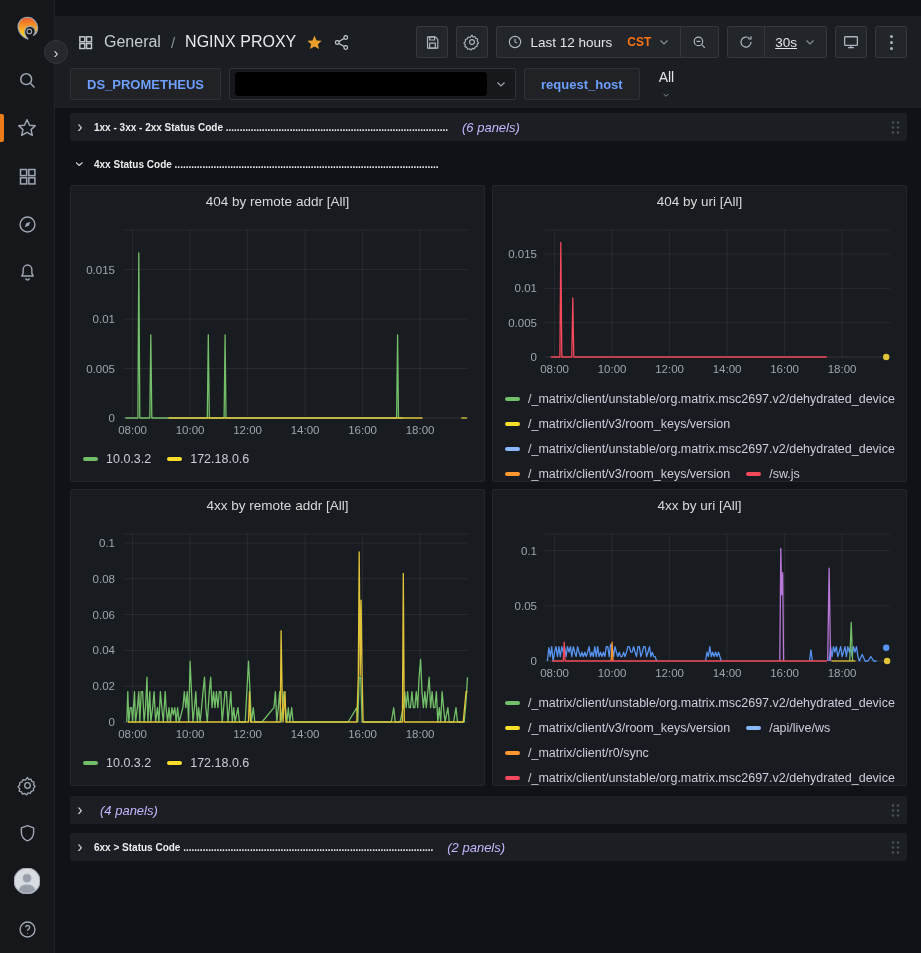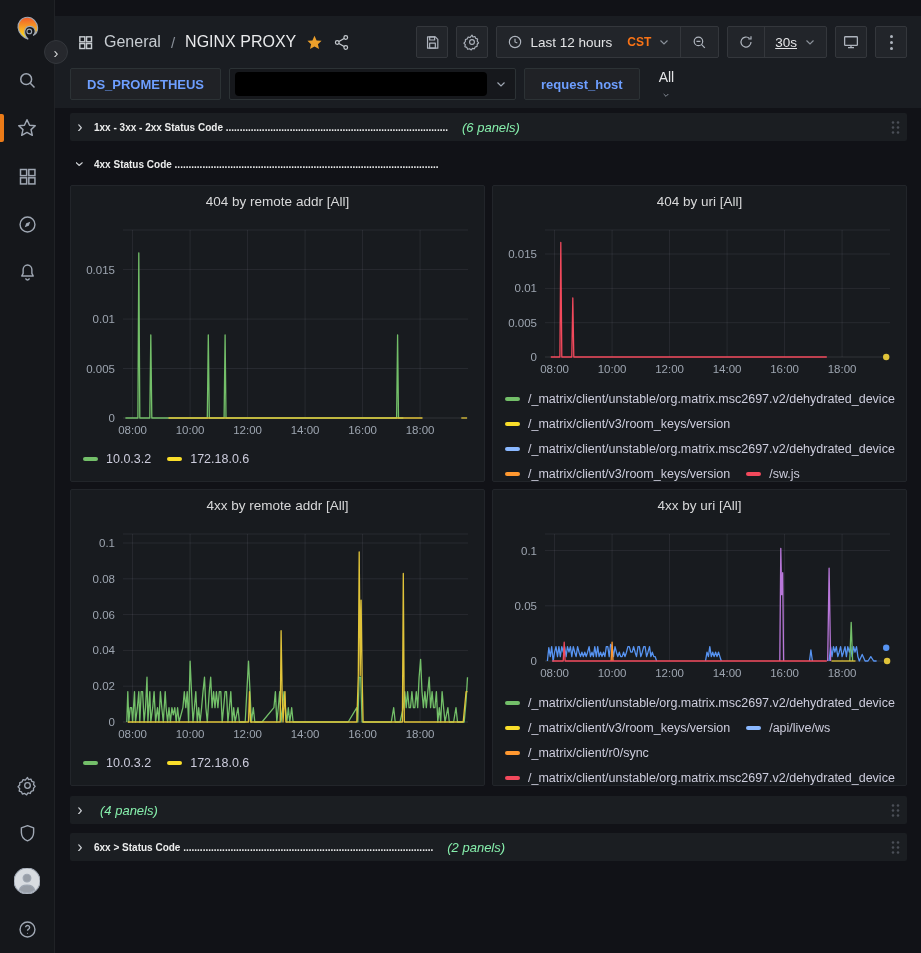--- a/index.html
+++ b/index.html
@@ -41,21 +41,21 @@
   .redacted { flex:1; height:24px; background:#000; border-radius:4px; }
   .var-all { height:32px; display:flex; align-items:center; gap:6px; padding:0 10px; background:transparent; border:1px solid transparent; color:#e3e4e6; font-size:14px; cursor:pointer;flex-direction:column; }
 
   
   .dash { padding:5px 14px 0 15px; }
   .rowhead { height:28px; display:flex; align-items:center; gap:8px; padding:0 6px 0 4px; margin-bottom:9px; background:#1b1e22; border-radius:2px; cursor:pointer; }
   .rowhead.expanded { background:transparent; margin-bottom:7px; }
   .chev { color:#cfd2d6; font-size:16px; width:12px; text-align:center; line-height:1; }
   .chev.down { transform:rotate(90deg); }
   .row-title { font-size:10px; font-weight:bold; color:#eceded; white-space:nowrap; overflow:hidden; }
-  .row-count { font-size:13px; font-style:italic; color:#86efac; margin-left:6px; white-space:nowrap; }
+  .row-count { font-size:13px; font-style:italic; color:#c4b5fd; margin-left:6px; white-space:nowrap; }
   .row-flex { flex:1; }
   .drag-dots { color:#4a4e57; cursor:grab; }
 
   .panel-grid { display:grid; grid-template-columns:1fr 1fr; gap:7px; margin-bottom:10px; }
   .panel { height:297px; background:#181b1f; border:1px solid #22252a; border-radius:2px; overflow:hidden; display:flex; flex-direction:column; }
   .panel-title { height:30px; display:flex; align-items:center; justify-content:center; font-size:13.5px; font-weight:500; color:#d8d9da; cursor:pointer; flex:0 0 auto; }
   .chart-svg { display:block; margin:0 auto; flex:0 0 auto; }
   .legend { flex:1 1 auto; overflow:hidden; padding:4px 10px 0 12px; display:flex; flex-wrap:wrap; column-gap:16px; align-content:flex-start; }
   .legend-item { display:flex; align-items:center; gap:8px; height:25px; font-size:12.5px; color:#ccccdc; white-space:nowrap; overflow:hidden; cursor:pointer; }
   .swatch { width:15px; height:4px; border-radius:2px; flex:0 0 auto; }

